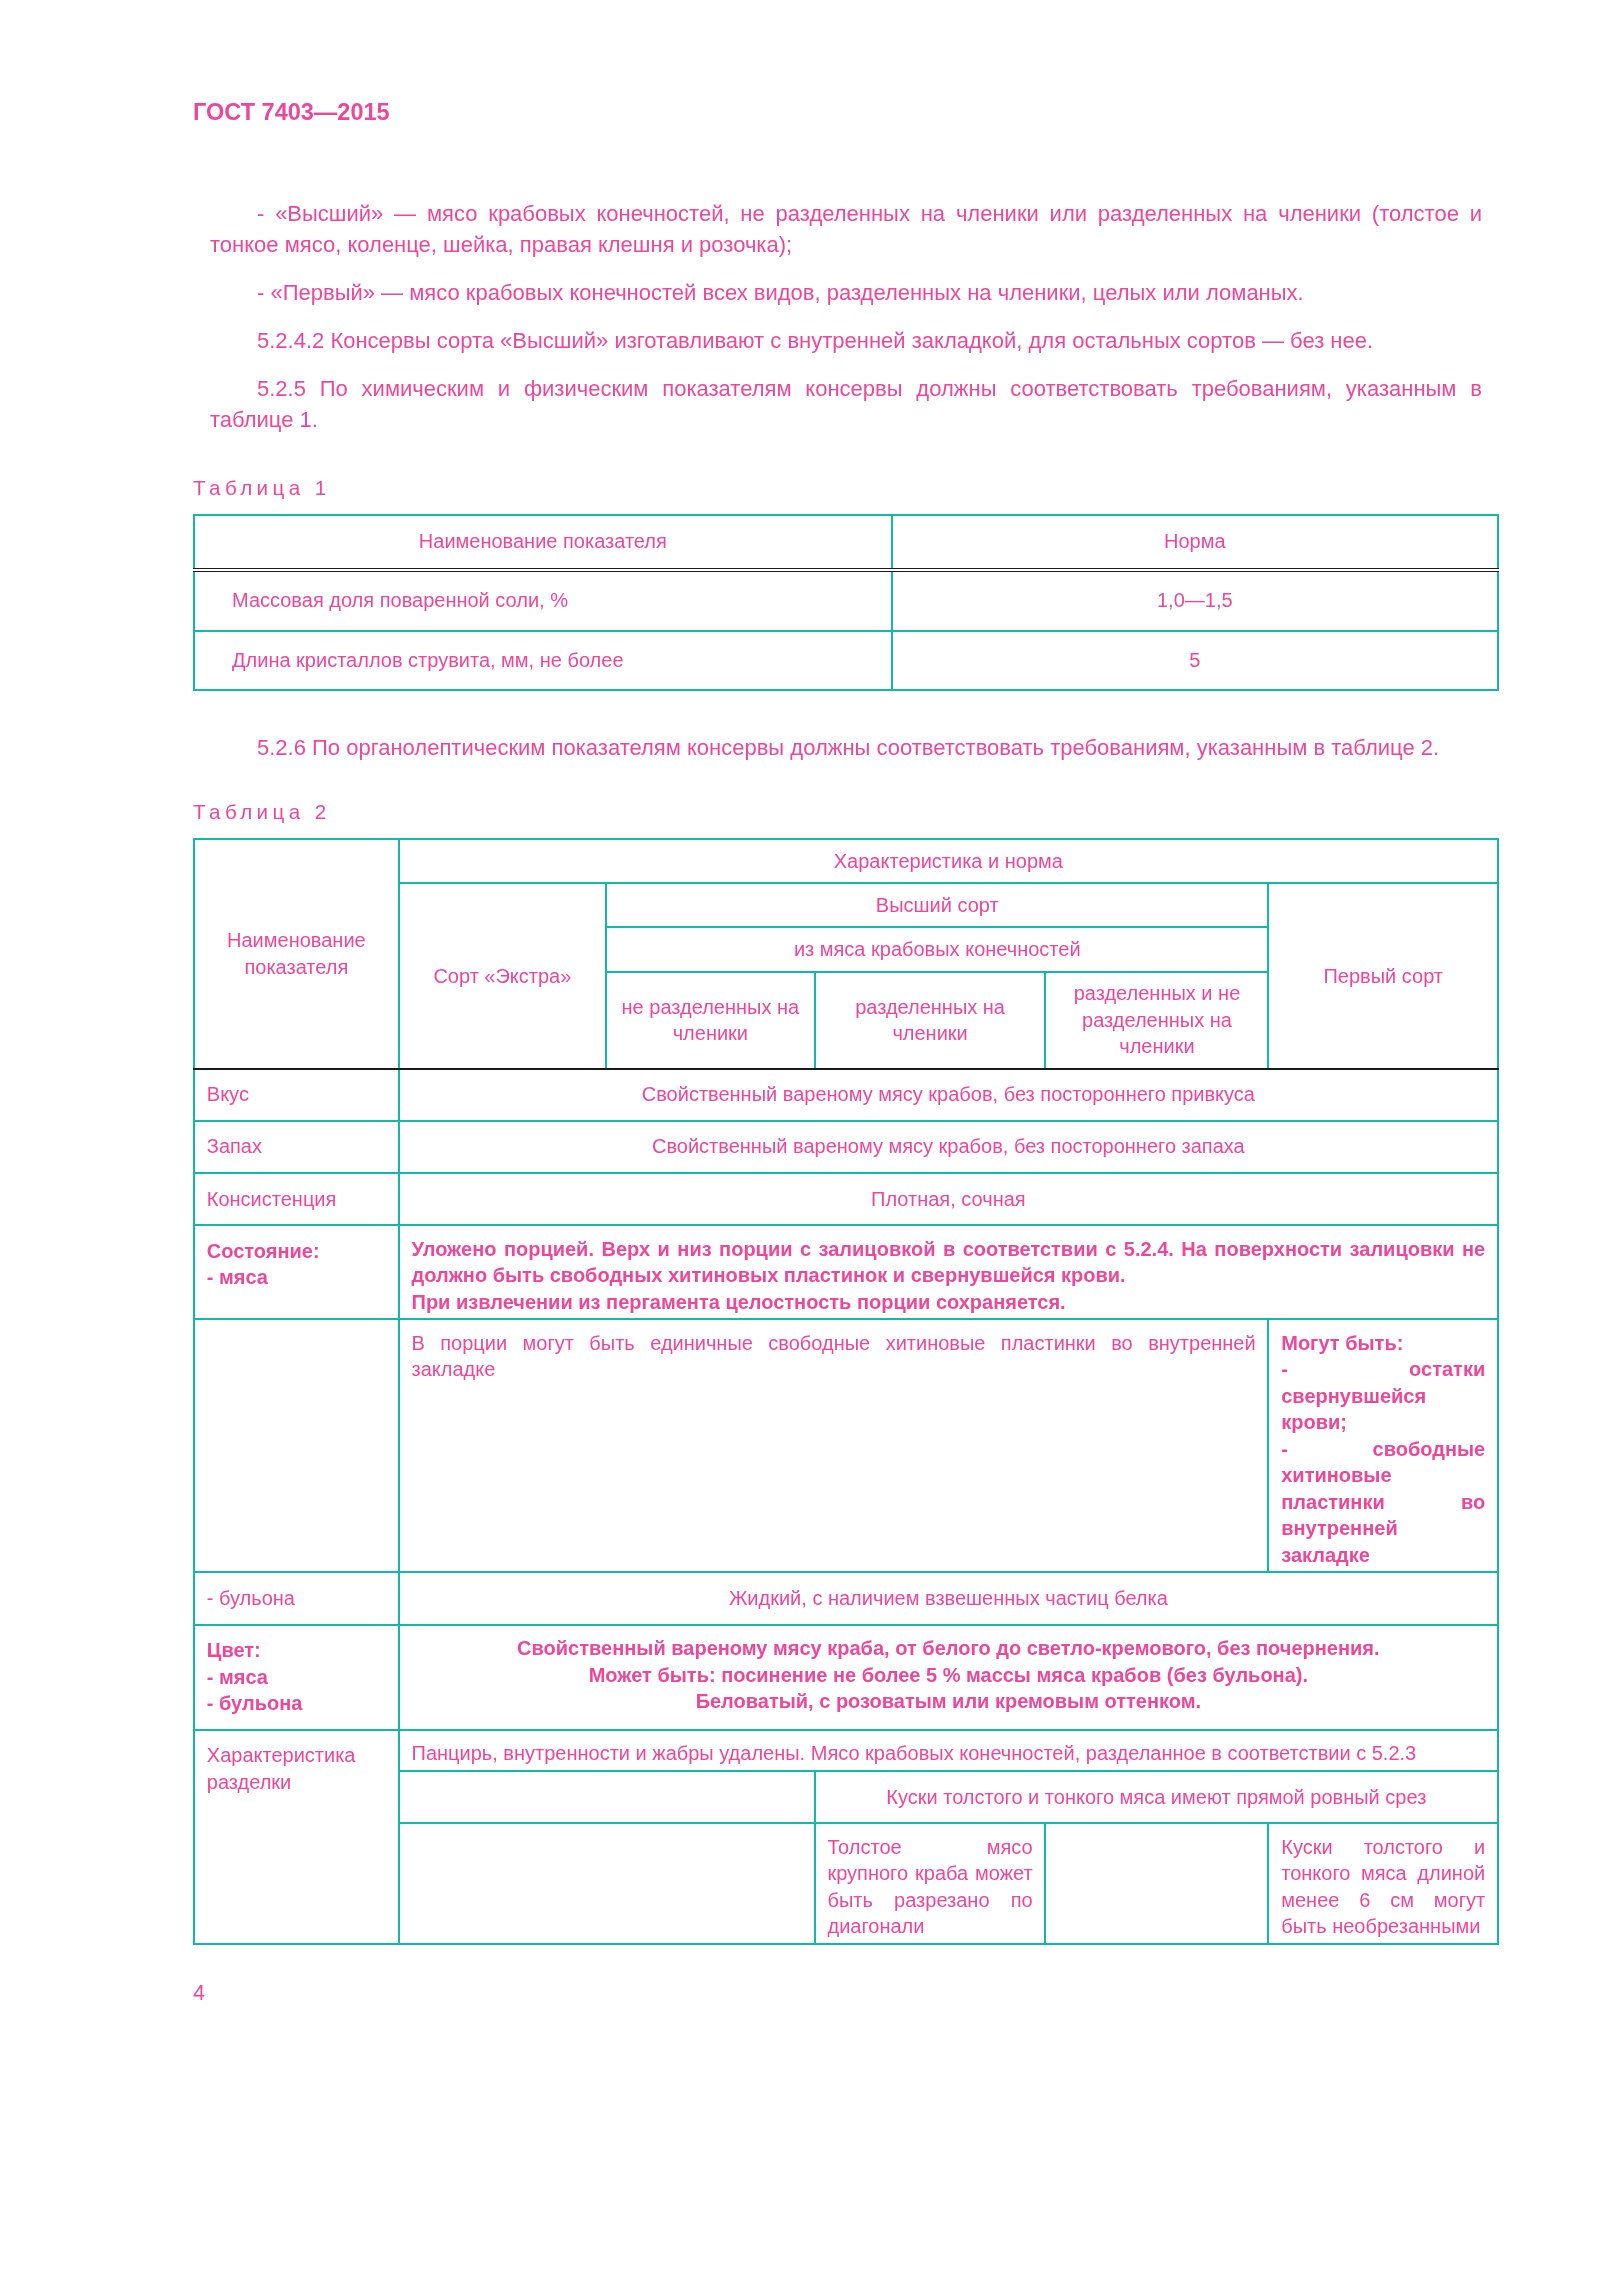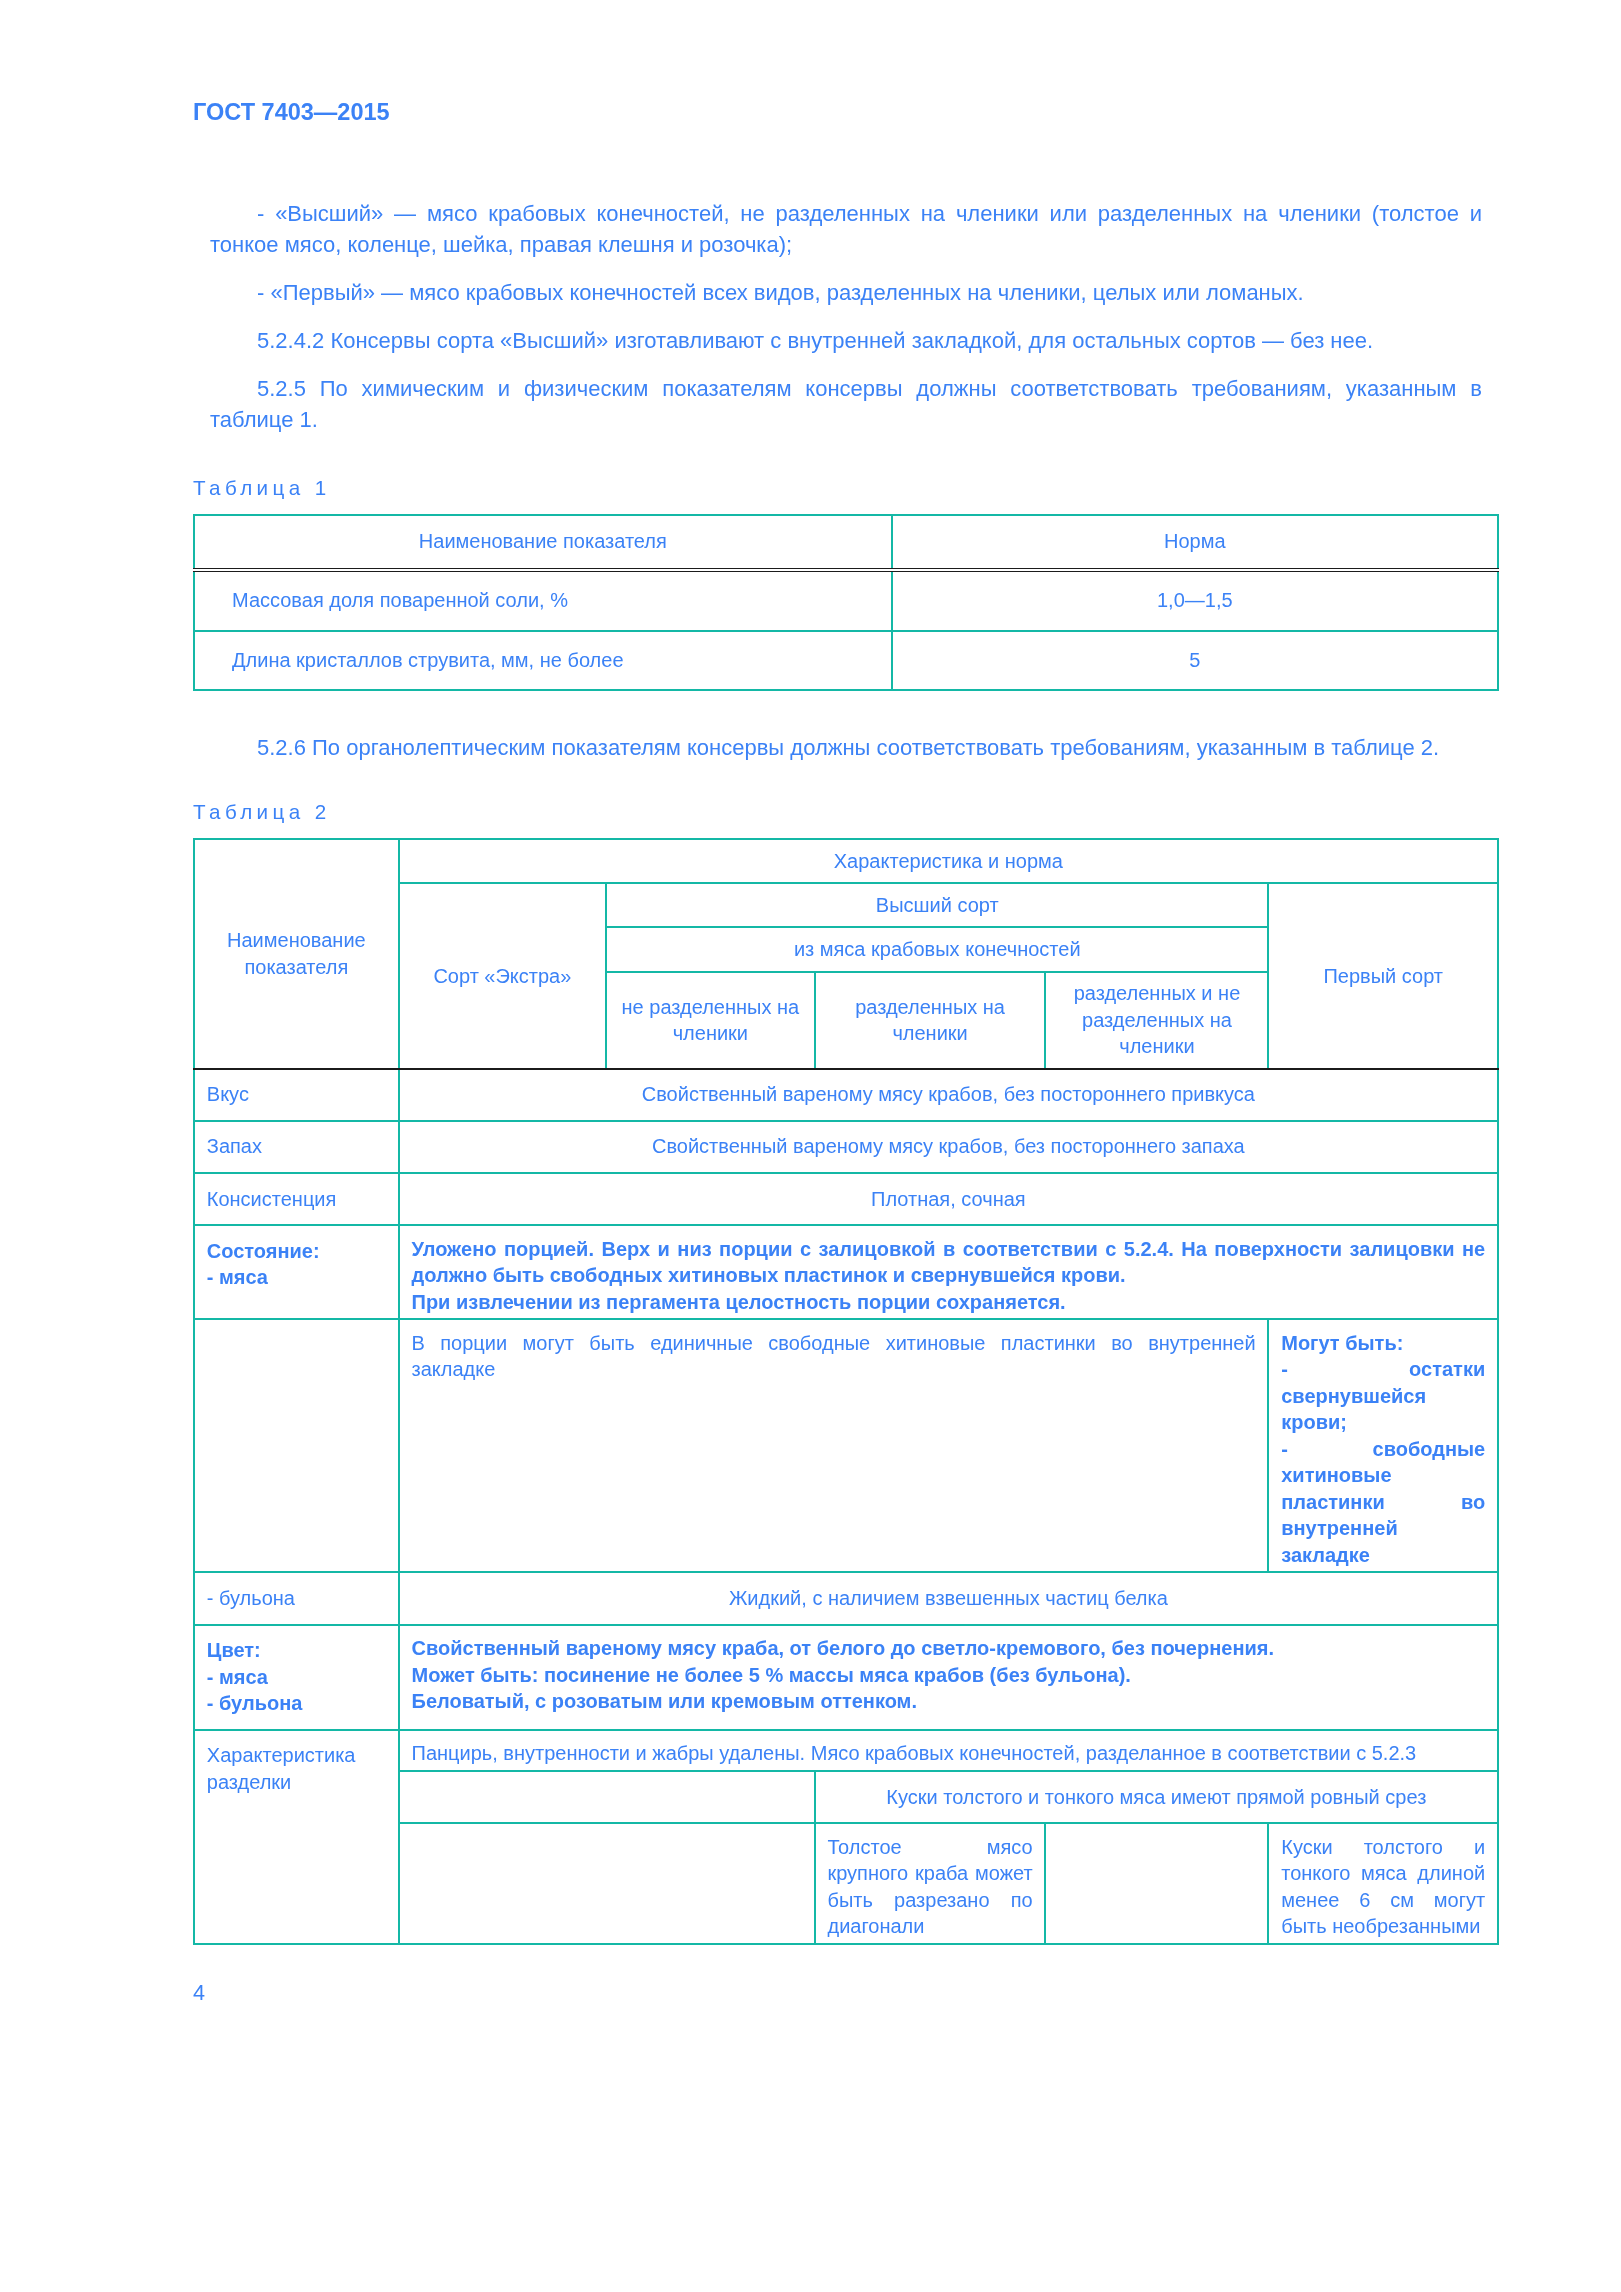--- a/index.html
+++ b/index.html
@@ -1,21 +1,21 @@
 <!DOCTYPE html>
 <html lang="ru"><head>
 <meta charset="utf-8">
 <style>
   html,body { margin:0; padding:0; background:#ffffff; }
   .page {
     position:relative;
     width:1621px; height:2293px;
     box-sizing:border-box;
     background:#ffffff;
-    color:#3b82f6;
+    color:#ec4899;
     font-family:"Liberation Sans", sans-serif;
     padding:98px 122px 0 193px;
     overflow:hidden;
   }
   .doc-header {
     font-size:23.5px; font-weight:bold; line-height:29px;
     margin:0 0 71px 0;
   }
   .body-text p {
     margin:17px;
@@ -46,21 +46,21 @@
   }
   
   .t1 th { border-bottom:4.9px double #1b1b1b; padding:12.7px 9.8px; }
   .t1 .name-cell { text-align:left; padding-left:37px; padding-top:15.7px; padding-bottom:15.7px; }
   
   .t2 thead td { padding:7.8px 9.8px; }
   .t2 thead tr.head-bottom td { border-bottom:2.9px solid #1b1b1b; }
   .t2 .lbl { text-align:left; padding-left:11.8px; }
   .t2 .top { vertical-align:top; }
   .t2 .just { text-align:justify; }
-  .t2 .left { text-align:left; }
+  .t2 .left { text-align:center; }
   .t2 .pre { white-space:pre-line;font-weight:bold; }
   .t2 .tall { padding-top:9.8px; padding-bottom:3px; }
   .page-number {
     font-size:21.6px; line-height:29px;
     margin-top:33px;
   }
 </style>
 </head>
 <body>
 

